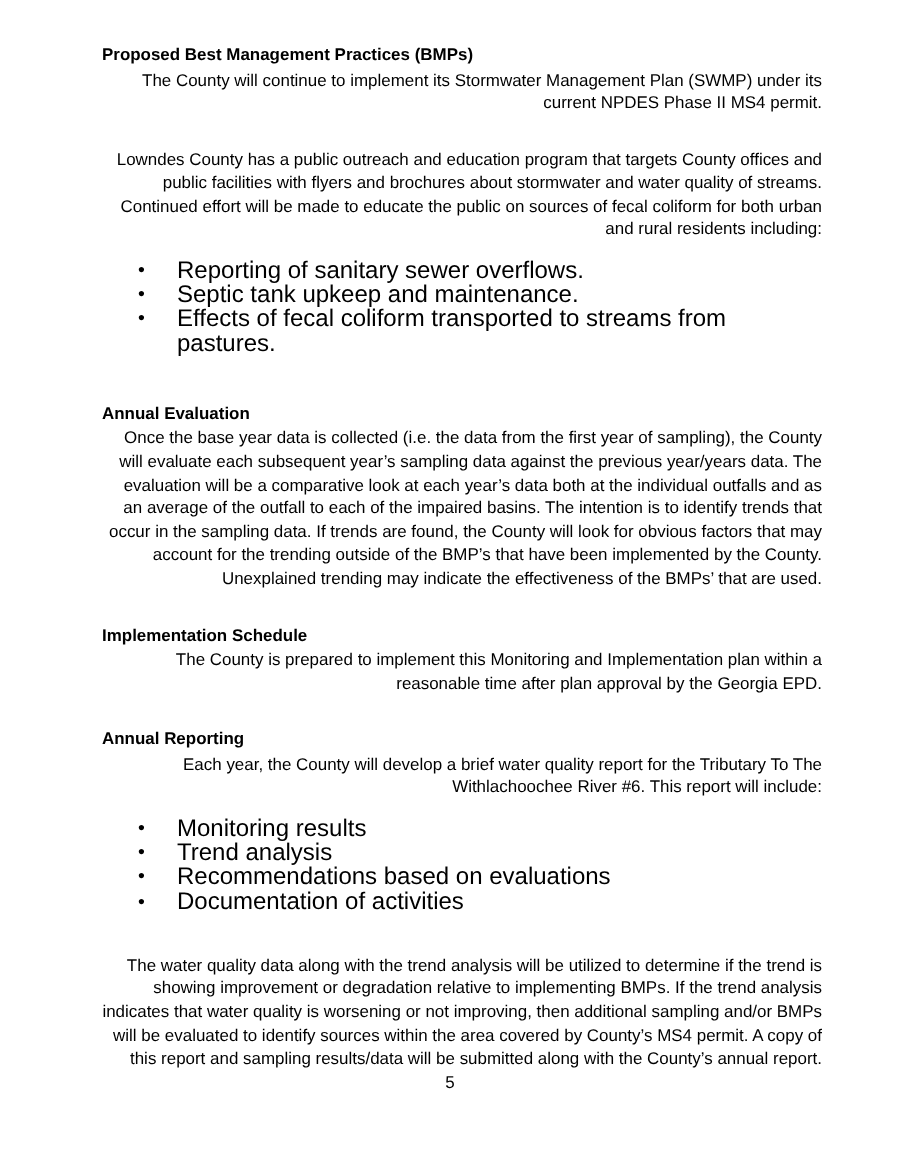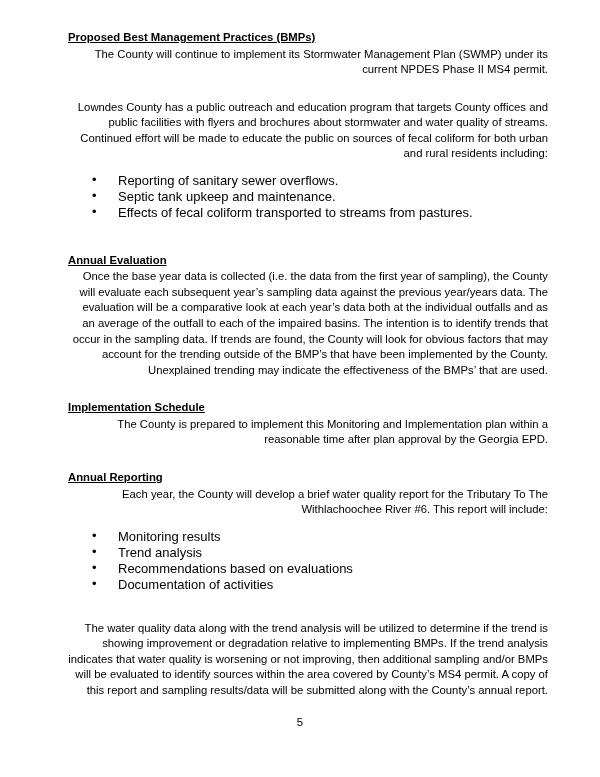--- a/index.html
+++ b/index.html
@@ -21,37 +21,36 @@
     height: 777px;
     box-sizing: border-box;
     padding: 30px 52px 0 68px;
   }
   .section {
     margin-bottom: 13px;
   }
   .heading {
     font-size: 11.3px;
     font-weight: bold;
-    text-decoration: underline;
     line-height: 15.5px;
     margin: 0 0 1px 0;
   }
   .para {
     font-size: 11.3px;
     line-height: 15.6px;
     margin: 0;
     text-align: right;
   }
   ul.bullets {
     list-style: none;
     margin: 11px 0 0 0;
     padding: 0 0 0 24px;
   }
   ul.bullets li {
-    font-size: 13px;
+    font-size: 16px;
     line-height: 16.2px;
     position: relative;
     padding-left: 26px;
   }
   ul.bullets li::before {
     content: "\2022";
     position: absolute;
     left: 0;
     top: -1px;
     font-size: 13px;

